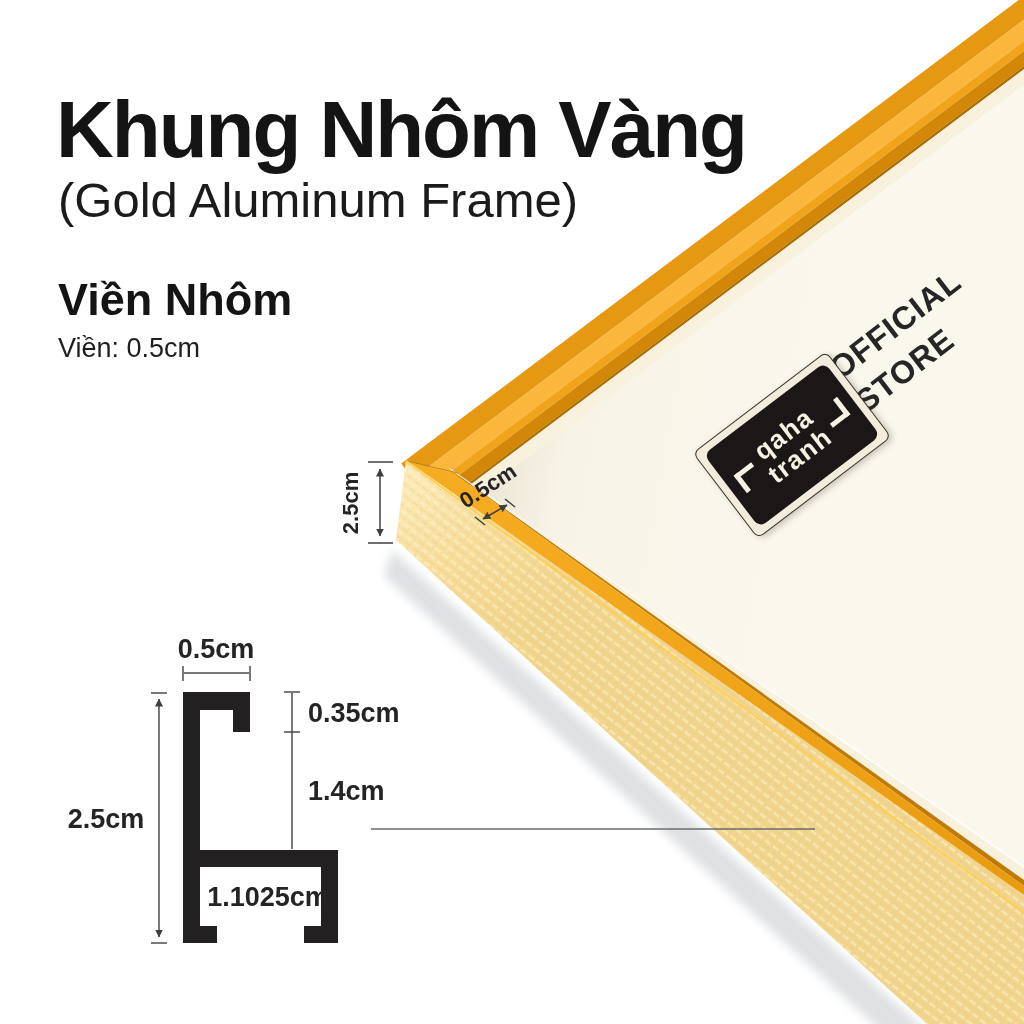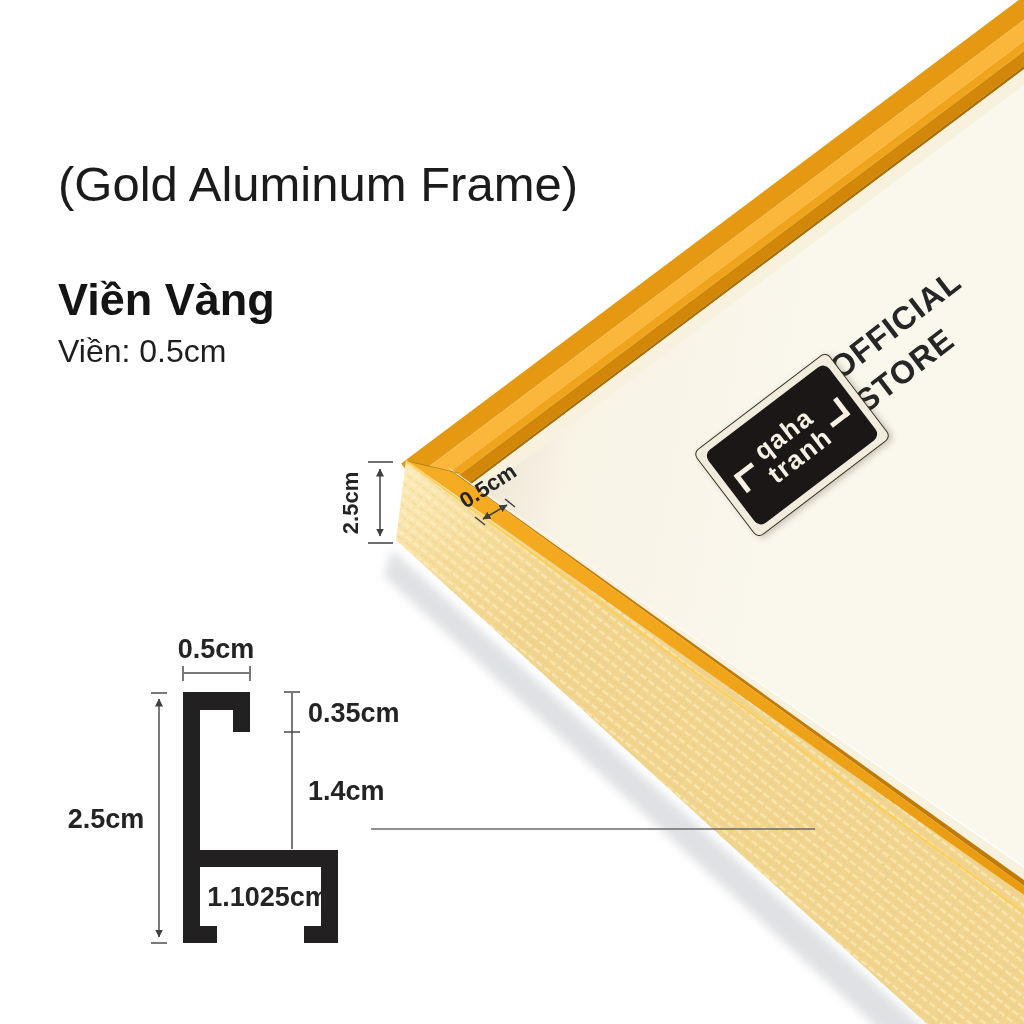--- a/index.html
+++ b/index.html
@@ -3,23 +3,23 @@
 <meta charset="utf-8">
 <style>
   html,body{margin:0;padding:0;background:#ffffff;}
   .canvas{
     position:relative;width:1024px;height:1024px;overflow:hidden;background:#ffffff;
     font-family:"Liberation Sans","DejaVu Sans",sans-serif;color:#161616;
   }
   .abs{position:absolute;}
   svg.art{position:absolute;left:0;top:0;z-index:1;}
   .title{left:56px;top:84px;font-size:80px;font-weight:700;letter-spacing:-2px;white-space:nowrap;z-index:2;color:#141414;}
-  .subtitle{left:58px;top:156px;font-size:49px;font-weight:400;letter-spacing:0;white-space:nowrap;z-index:2;color:#1b1b1b;}
+  .subtitle{left:58px;top:172px;font-size:49px;font-weight:400;letter-spacing:0;white-space:nowrap;z-index:2;color:#1b1b1b;}
   .spec-head{left:58px;top:274px;font-size:45px;font-weight:700;white-space:nowrap;z-index:2;color:#141414;}
-  .spec-line1{left:58px;top:333px;font-size:32px;font-weight:400;z-index:2;color:#1e1e1e;}
+  .spec-line1{left:58px;top:333px;font-size:27px;font-weight:400;z-index:2;color:#1e1e1e;}
   .spec-line2{left:58px;top:373px;font-size:33px;font-weight:400;z-index:2;color:#1e1e1e;}
   .official{
     left:823px;top:278px;width:225px;height:84px;z-index:3;
     transform:rotate(-37.6deg);
     font-size:32px;font-weight:700;letter-spacing:1px;line-height:42px;color:#262626;white-space:nowrap;
   }
   .sticker{
     left:708px;top:391px;width:168px;height:108px;z-index:3;
     transform:rotate(-37.3deg);
     background:#f2ecdc;border:1.5px solid #35302a;border-radius:7px;
@@ -135,22 +135,23 @@
       <line x1="284" y1="732" x2="300" y2="732"></line>
       <text class="dim-label" x="308" y="722" text-anchor="start" stroke="none">0.35cm</text>
       <text class="dim-label" x="308" y="800" text-anchor="start" stroke="none">1.4cm</text>
 
       <line x1="371" y1="829" x2="815" y2="829" stroke="#6b6b6b" stroke-width="1.3"></line>
 
       <text class="dim-label" x="268" y="906" text-anchor="middle" stroke="none">1.1025cm</text>
     </g>
   </svg>
 
+  <div class="abs title">Khung Nhôm Vàng</div>
   <div class="abs subtitle">(Gold Aluminum Frame)</div>
-  <div class="abs spec-head">Viền Vàng</div>
+  <div class="abs spec-head">Viền Nhôm</div>
   <div class="abs spec-line1">Viền: 0.5cm</div>
 
   <div class="abs official">
     <div>OFFICIAL</div>
     <div>STORE</div>
   </div>
 
   <div class="abs sticker">
     <div class="sticker-inner">
       <span class="bracket bracket-left"></span>

